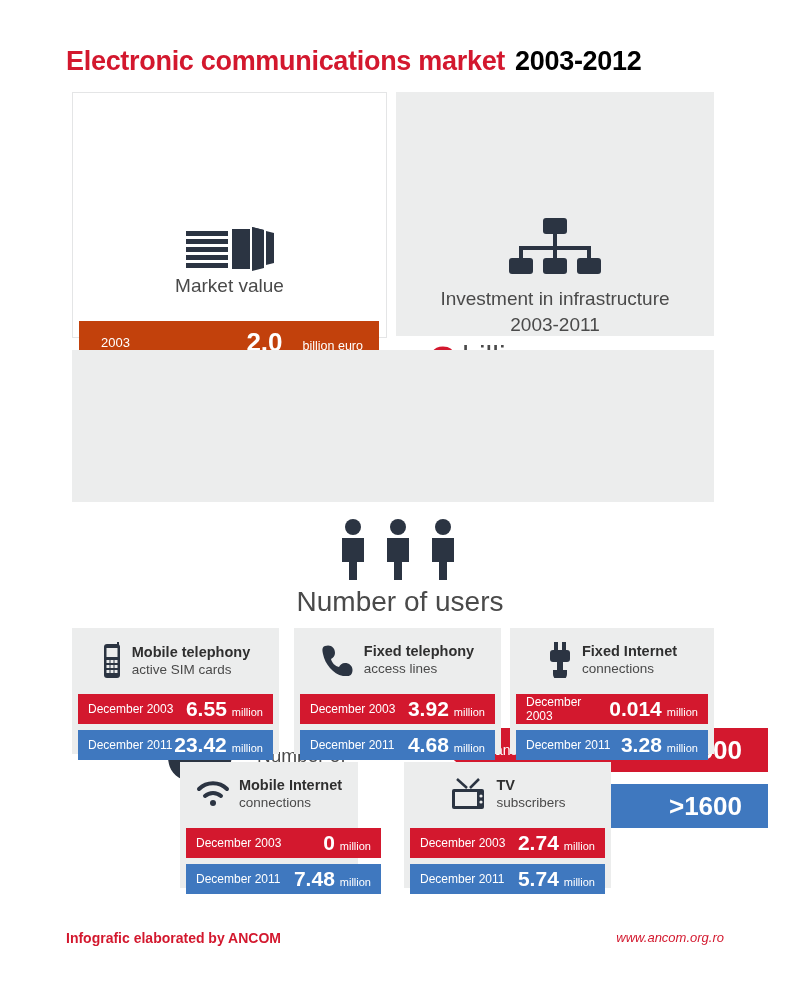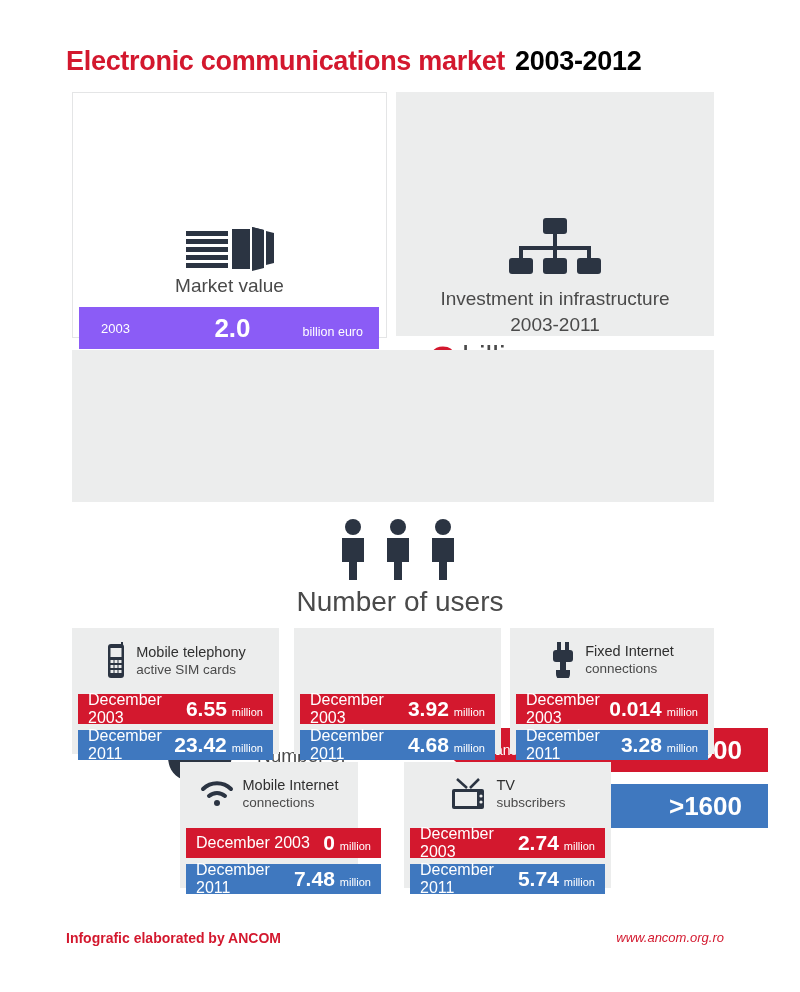--- a/index.html
+++ b/index.html
@@ -26,21 +26,21 @@
 
   
   #market-panel{left:72px;top:92px;width:313px;height:244px;background:#ffffff;border:1px solid #e4e5e6;}
   #market-title{position:absolute;left:0;right:0;top:182px;text-align:center;font-size:19px;color:#4a4a4a;}
   .stack-icon{position:absolute;left:50%;top:130px;transform:translateX(-50%);}
 
   .mv-bar{position:absolute;left:6px;width:300px;height:42px;color:#fff;display:flex;align-items:center;}
   .mv-bar .yr{font-size:13px;margin-left:22px;}
   .mv-bar .val{margin-left:auto;margin-right:20px;font-size:26px;font-weight:bold;}
   .mv-bar .unit{font-size:12.5px;margin-right:16px;align-self:center;padding-top:8px;}
-  #mv-2003{top:214px;background:#8b5cf6;gap:32px;}
+  #mv-2003{top:228px;background:#c2410c;}
   #mv-2012{top:282px;background:#3f78bf;}
 
   
   #invest-panel{left:396px;top:92px;width:318px;height:244px;}
   #invest-title{position:absolute;left:0;right:0;top:194px;text-align:center;font-size:19px;color:#4a4a4a;line-height:26px;}
   .net-icon{position:absolute;left:50%;top:126px;transform:translateX(-50%);}
   #invest-big{position:absolute;left:30px;top:248px;display:flex;align-items:flex-start;}
   #invest-big .num{font-size:58px;font-weight:bold;color:#d3182e;line-height:54px;}
   #invest-big .words{font-size:30px;color:#4a4a4a;line-height:30px;margin-left:4px;margin-top:2px;}
 
@@ -56,24 +56,24 @@
   #op-2012{left:370px;top:434px;width:326px;background:#3f78bf;clip-path:polygon(26px 0,100% 0,100% 100%,26px 100%,0 50%);}
 
   
   .people{position:absolute;left:50%;top:518px;transform:translateX(-50%);}
   #users-title{position:absolute;left:0;right:0;top:586px;text-align:center;font-size:28px;color:#4a4a4a;}
 
   
   .card{position:absolute;background:#eceded;}
   .card .head{position:absolute;top:14px;left:0;right:0;display:flex;align-items:center;justify-content:center;gap:9px;}
   .card .head .txt{font-size:14px;color:#4a4a4a;line-height:18px;}
-  .card .head .txt b{font-size:14.5px;color:#2f2f2f;display:block;font-weight:normal;}
+  .card .head .txt b{font-size:14.5px;color:#2f2f2f;display:block;font-weight:bold;}
   .card .head .txt span{display:block;font-size:13.5px;}
   .row{position:absolute;left:6px;height:30px;color:#fff;display:flex;align-items:center;}
-  .row .d{font-size:16px;margin-left:10px;}
+  .row .d{font-size:12px;margin-left:10px;}
   .row .v{margin-left:auto;font-size:21px;font-weight:bold;}
   .row .u{font-size:11px;margin-left:5px;margin-right:10px;padding-top:6px;}
   .row.red{background:#d3182e;}
   .row.blue{background:#3f78bf;}
 
   #card-mobile{left:72px;top:628px;width:207px;height:126px;}
   #card-fixed{left:294px;top:628px;width:207px;height:126px;}
   #card-internet{left:510px;top:628px;width:204px;height:126px;}
   #card-mobnet{left:180px;top:762px;width:178px;height:126px;}
   #card-tv{left:404px;top:762px;width:207px;height:126px;}
@@ -238,20 +238,33 @@
       <span class="u">million</span>
     </div>
     <div class="row blue r2">
       <span class="d">December 2011</span>
       <span class="v">23.42</span>
       <span class="u">million</span>
     </div>
   </div>
 
   <div class="card" id="card-fixed">
+    <div class="head">
+      <span>
+        <svg width="34" height="32" viewBox="0 0 34 32">
+            <g fill="#2b3442">
+          <path d="M4 2 c6 -2 10 2 10 7 c0 3 -2 5 -4 6 c1 4 4 7 8 8 c1 -2 3 -4 6 -4 c5 0 9 4 7 10 c-1 3 -5 4 -9 3 C12 30 4 20 2 10 C1 6 1 3 4 2 Z"></path>
+        </g>
+          </svg>
+      </span>
+      <span class="txt">
+        <b>Fixed telephony</b>
+        <span>access lines</span>
+      </span>
+    </div>
     <div class="row red r1">
       <span class="d">December 2003</span>
       <span class="v">3.92</span>
       <span class="u">million</span>
     </div>
     <div class="row blue r2">
       <span class="d">December 2011</span>
       <span class="v">4.68</span>
       <span class="u">million</span>
     </div>

